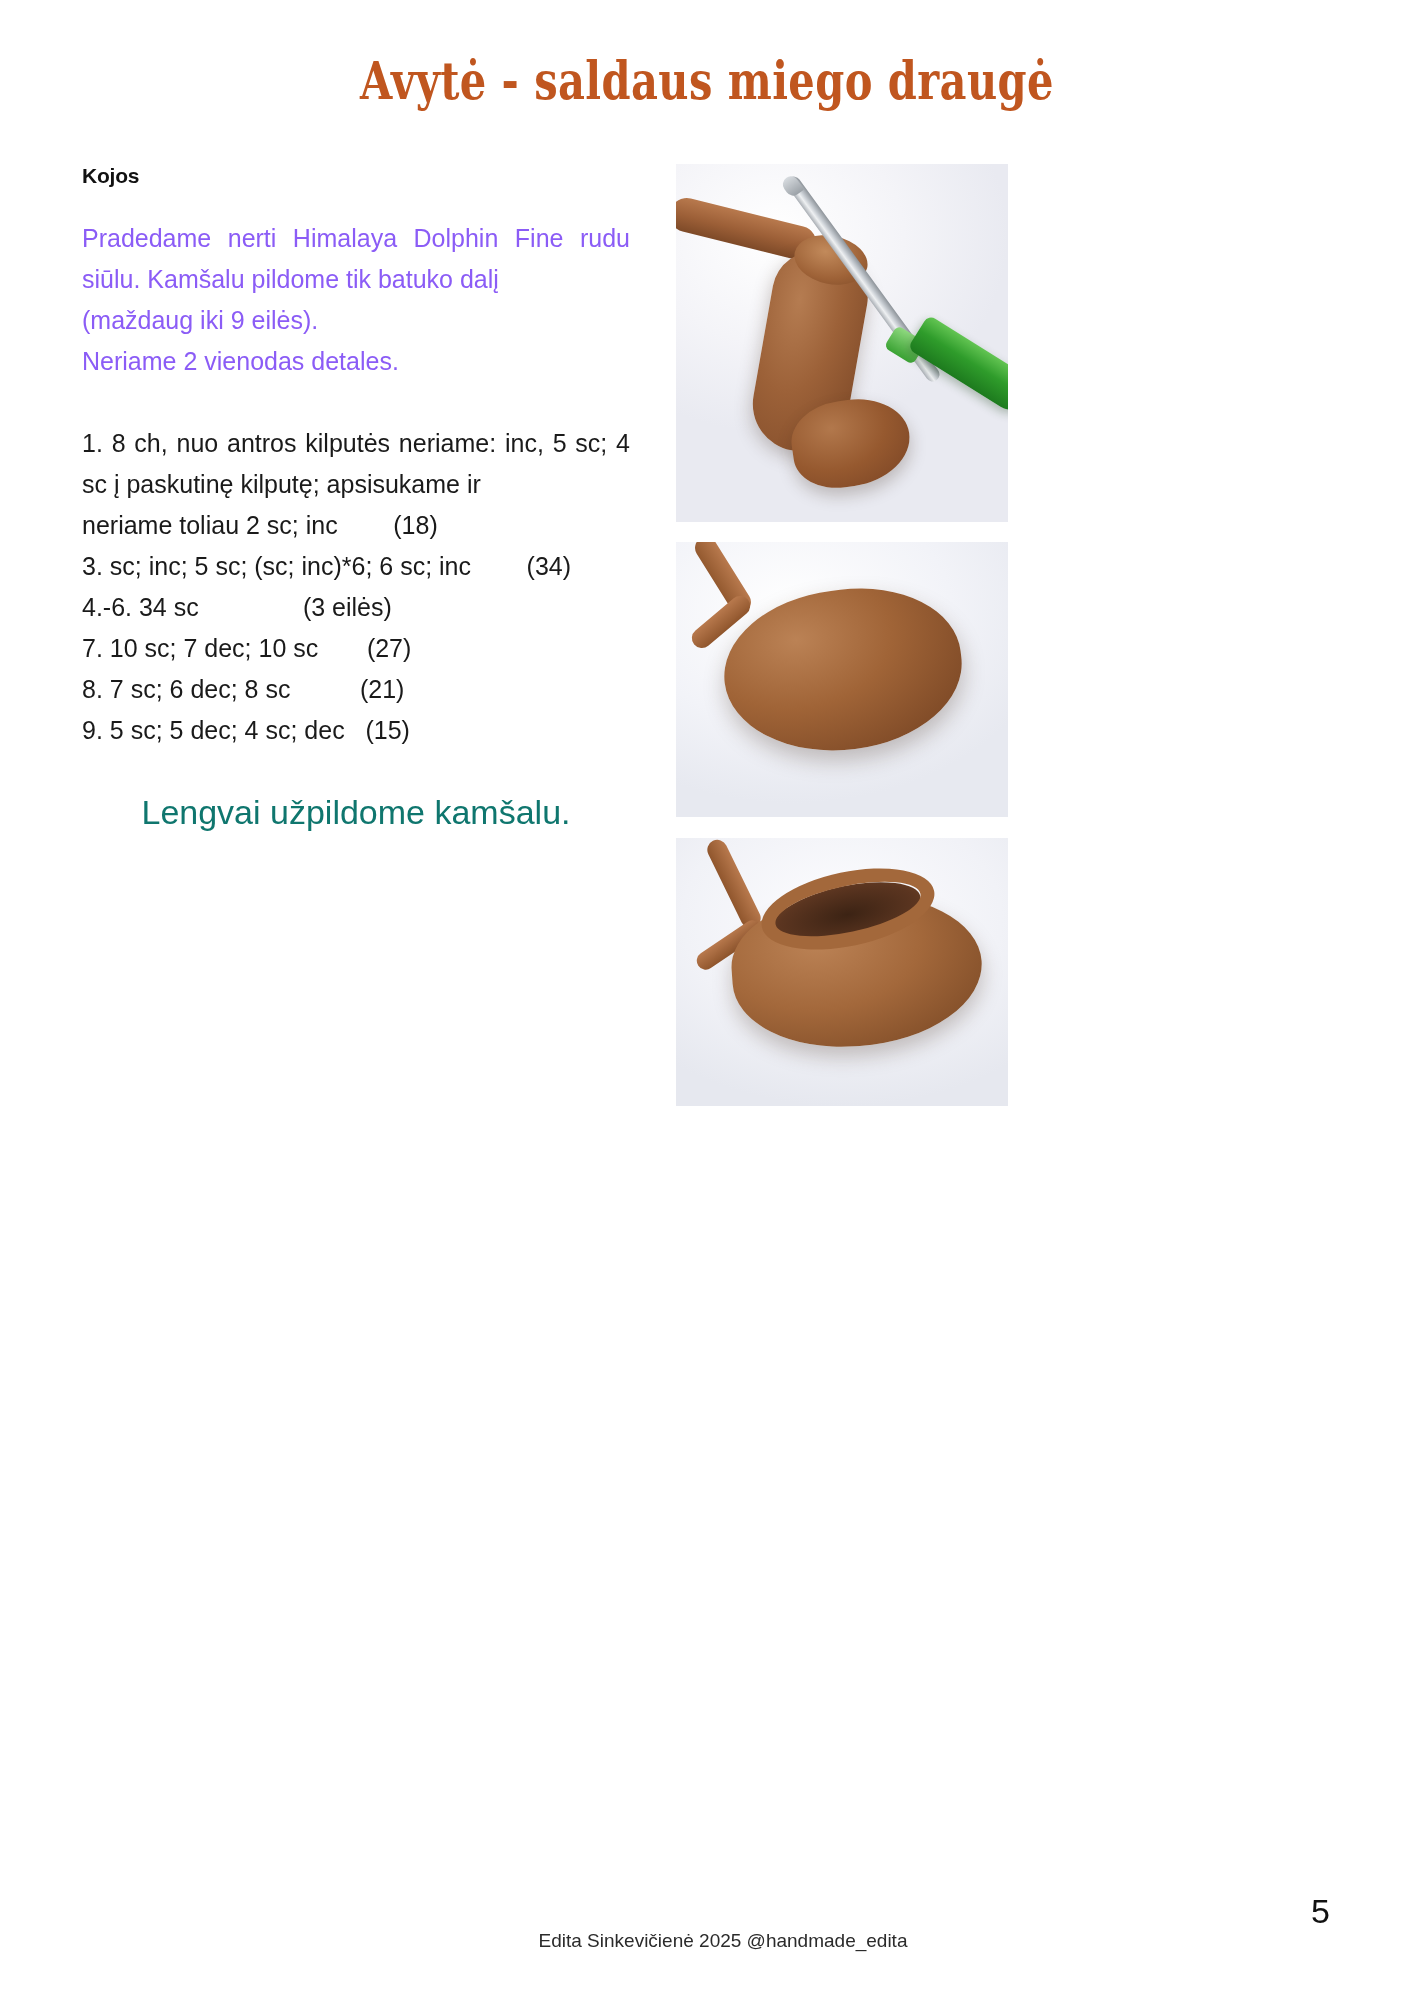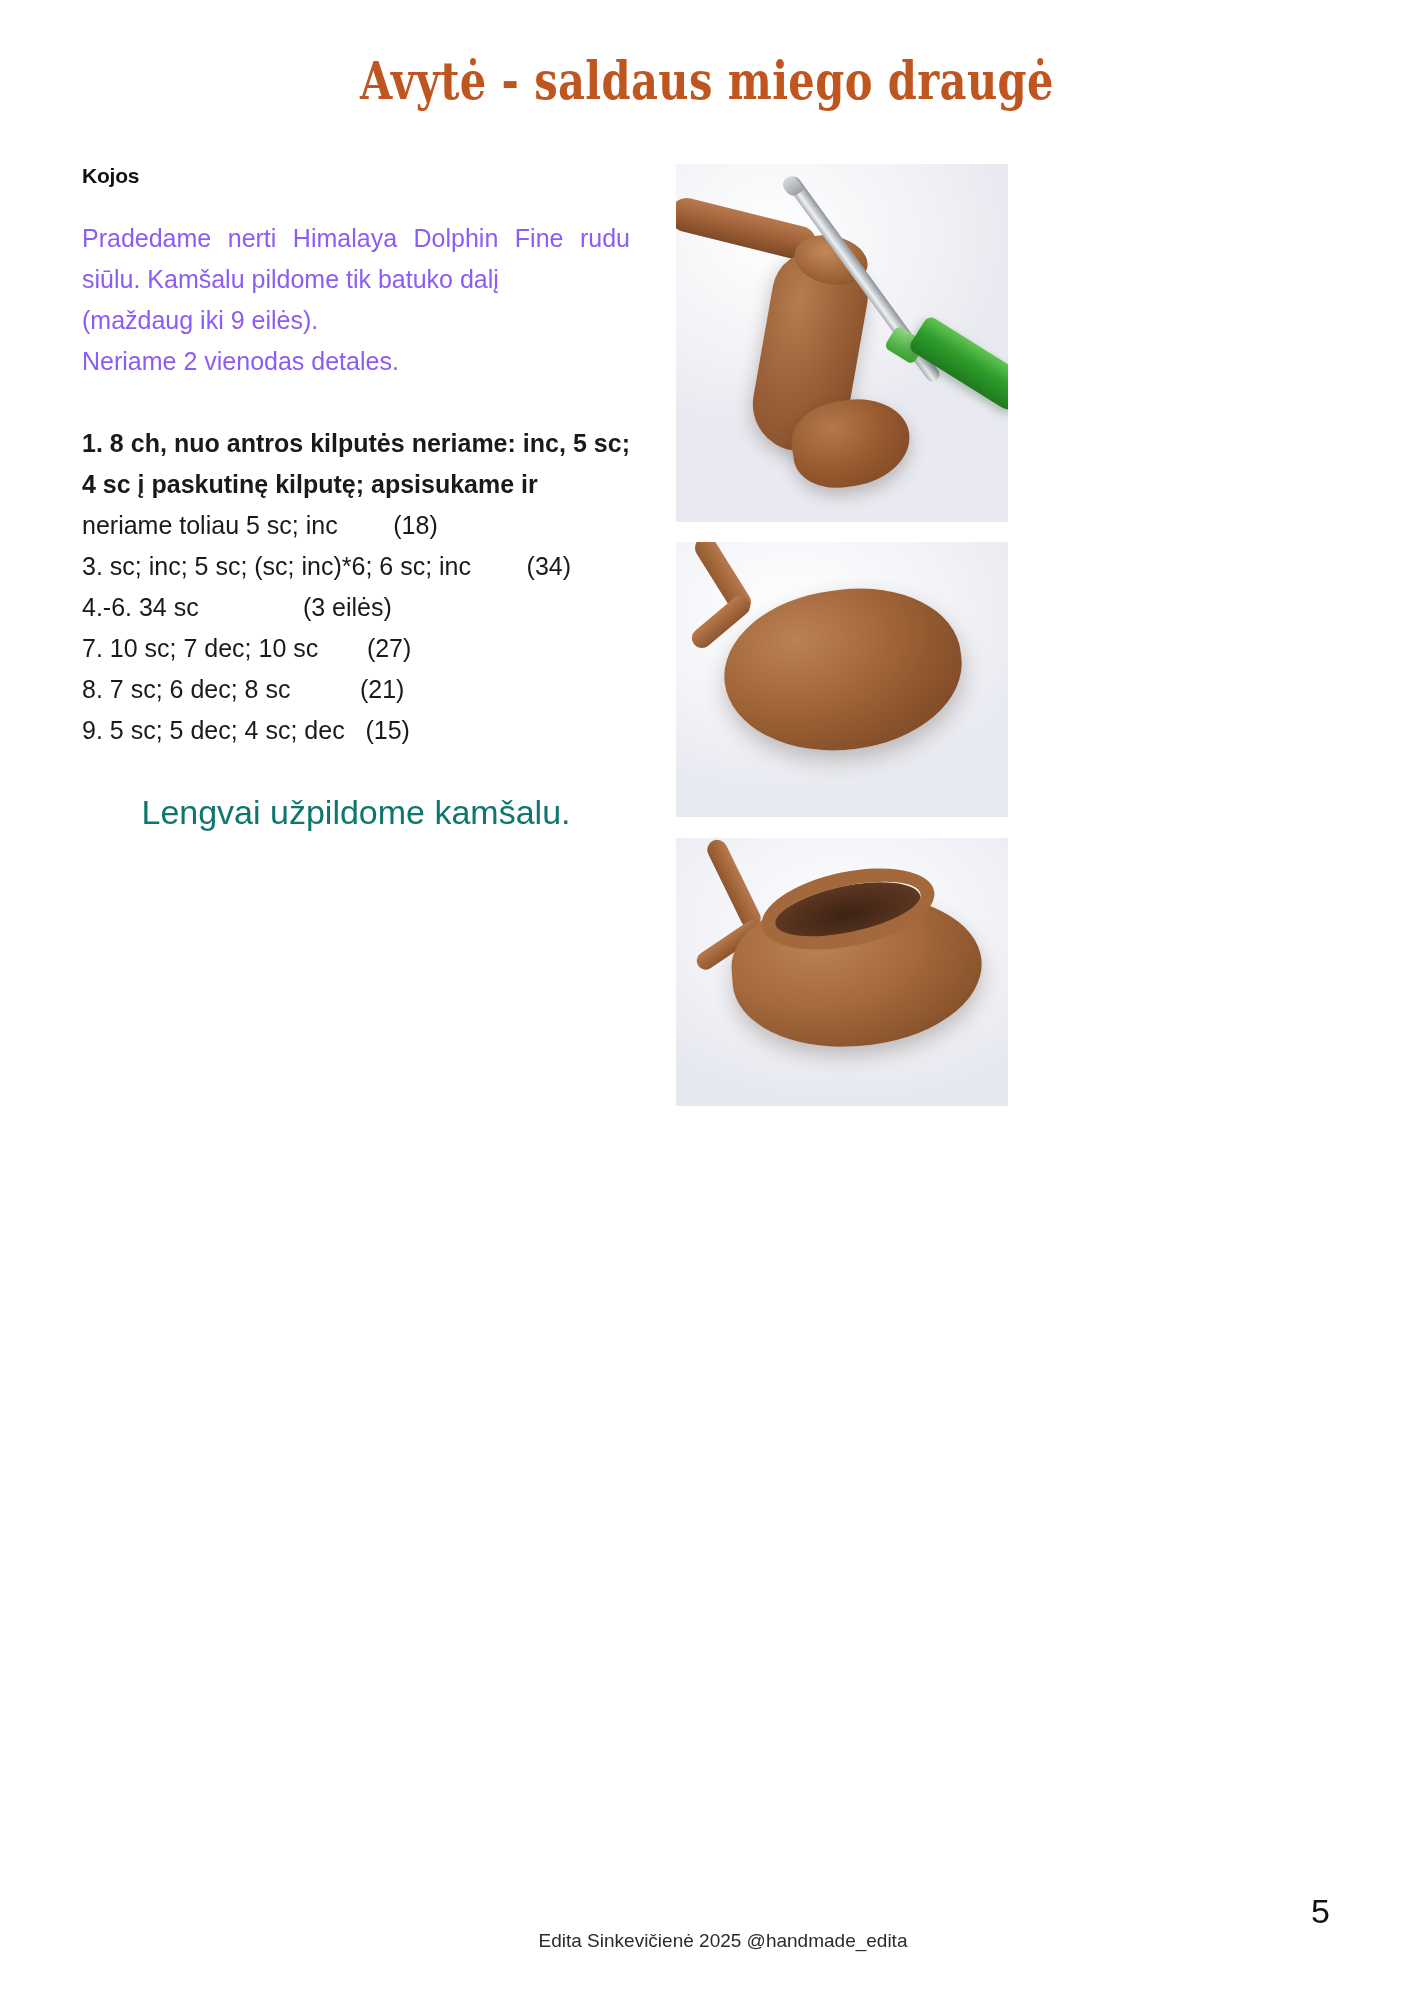--- a/index.html
+++ b/index.html
@@ -75,21 +75,20 @@
     color: #1a1a1a;
   }
   .row-line {
     white-space: pre;
     display: block;
   }
   .row-line.justified {
     white-space: normal;
     text-align: justify;
     text-justify: inter-word;
-    font-weight: bold;
   }
   .closing {
     font-size: 34px;
     line-height: 41px;
     color: #0f766e;
     text-align: center;
   }
 
   
   .photo {
@@ -314,21 +313,21 @@
     </div>
 
     <div class="gap"></div>
 
     <div class="rows">
 
       <div class="row-line justified">
         <span>1. 8 ch, nuo antros kilputės neriame: inc, 5</span>
         <span>sc; 4 sc į paskutinę kilputę; apsisukame ir</span>
       </div>
-      <div class="row-line"><span>neriame toliau 5 sc; inc</span>        <span>(18)</span></div>
+      <div class="row-line"><span>neriame toliau 2 sc; inc</span>        <span>(18)</span></div>
 
 
       <div class="row-line"><span>3. sc; inc; 5 sc; (sc; inc)*6; 6 sc; inc</span>        <span>(34)</span></div>
 
       <div class="row-line"><span>4.-6. 34 sc</span>               <span>(3 eilės)</span></div>
 
       <div class="row-line"><span>7. 10 sc; 7 dec; 10 sc</span>       <span>(27)</span></div>
 
       <div class="row-line"><span>8. 7 sc; 6 dec; 8 sc</span>          <span>(21)</span></div>
 

